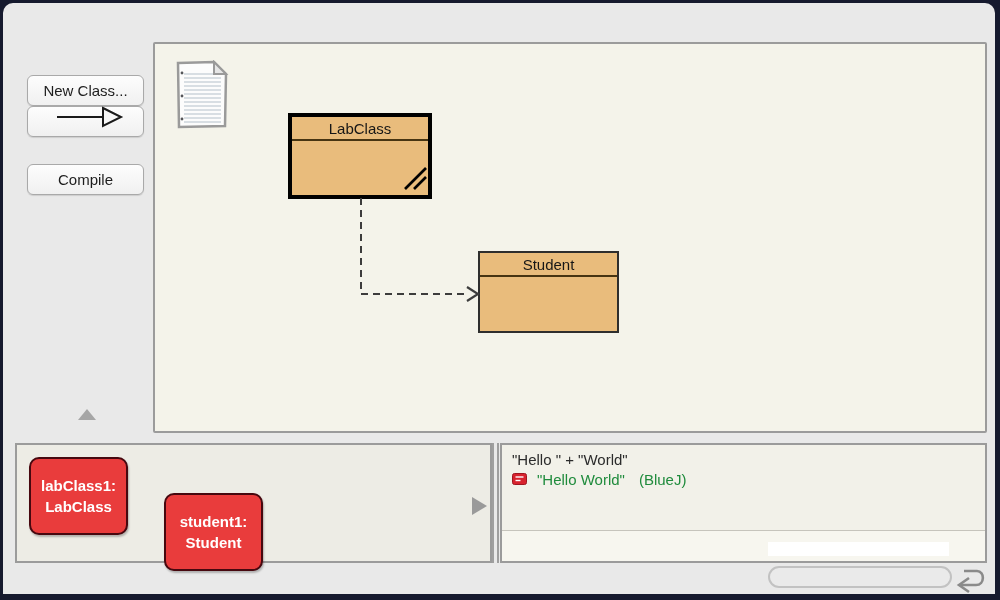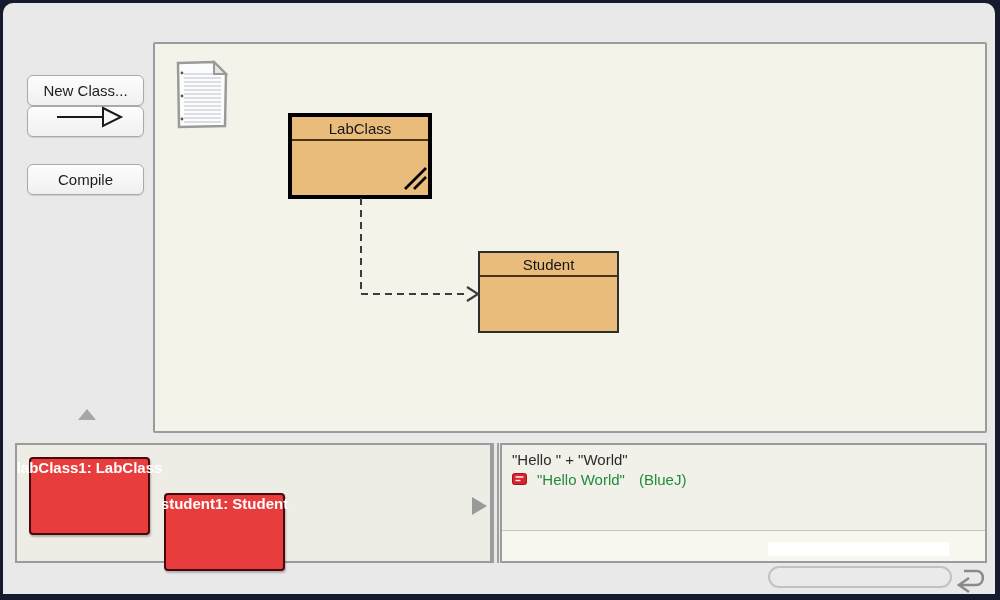--- a/index.html
+++ b/index.html
@@ -43,24 +43,24 @@
                    padding:3px 0 2px 0; border-bottom:2px solid #473411; }
   .labclass { left:285px; top:110px; width:144px; height:86px; border:4px solid #000; }
   .student  { left:475px; top:248px; width:141px; height:82px; border:2px solid #2e2e2e; }
   .corner-stripes { position:absolute; right:1px; bottom:1px; }
 
   .uses-arrow { position:absolute; left:337px; top:187px; }
 
   
   .bench { position:absolute; left:12px; top:440px; width:477px; height:120px;
            background:#edece5; border:2px solid #9b9b9b; }
-  .objbox { position:absolute; top:12px; width:121px; height:78px; background:#e93c3c;
-            border:2.5px solid #47080f; border-radius:4px; color:#fff;
+  .objbox { position:absolute; top:12px; width:99px; height:78px; background:#e93c3c;
+            border:2.5px solid #47080f; border-radius:10px; color:#fff;
             font-size:15px; font-weight:bold; text-align:center;
-            display:flex; flex-direction:row; justify-content:center; gap:4px;
+            display:flex; flex-direction:column; justify-content:center; gap:4px;
             box-shadow:1px 2px 2px rgba(0,0,0,0.25); cursor:default; }
   .objbox.o1 { left:12px; }
   .objbox.o2 { left:147px;margin-top:36px; }
   .bench-tri { position:absolute; left:455px; top:52px; width:0; height:0;
                border-top:9px solid transparent; border-bottom:9px solid transparent;
                border-left:15px solid #9a9a9a; }
 
   .splitter { position:absolute; left:489px; top:440px; width:7px; height:120px;
               border-left:2px solid #9f9f9f; border-right:2px solid #9f9f9f; }
 

